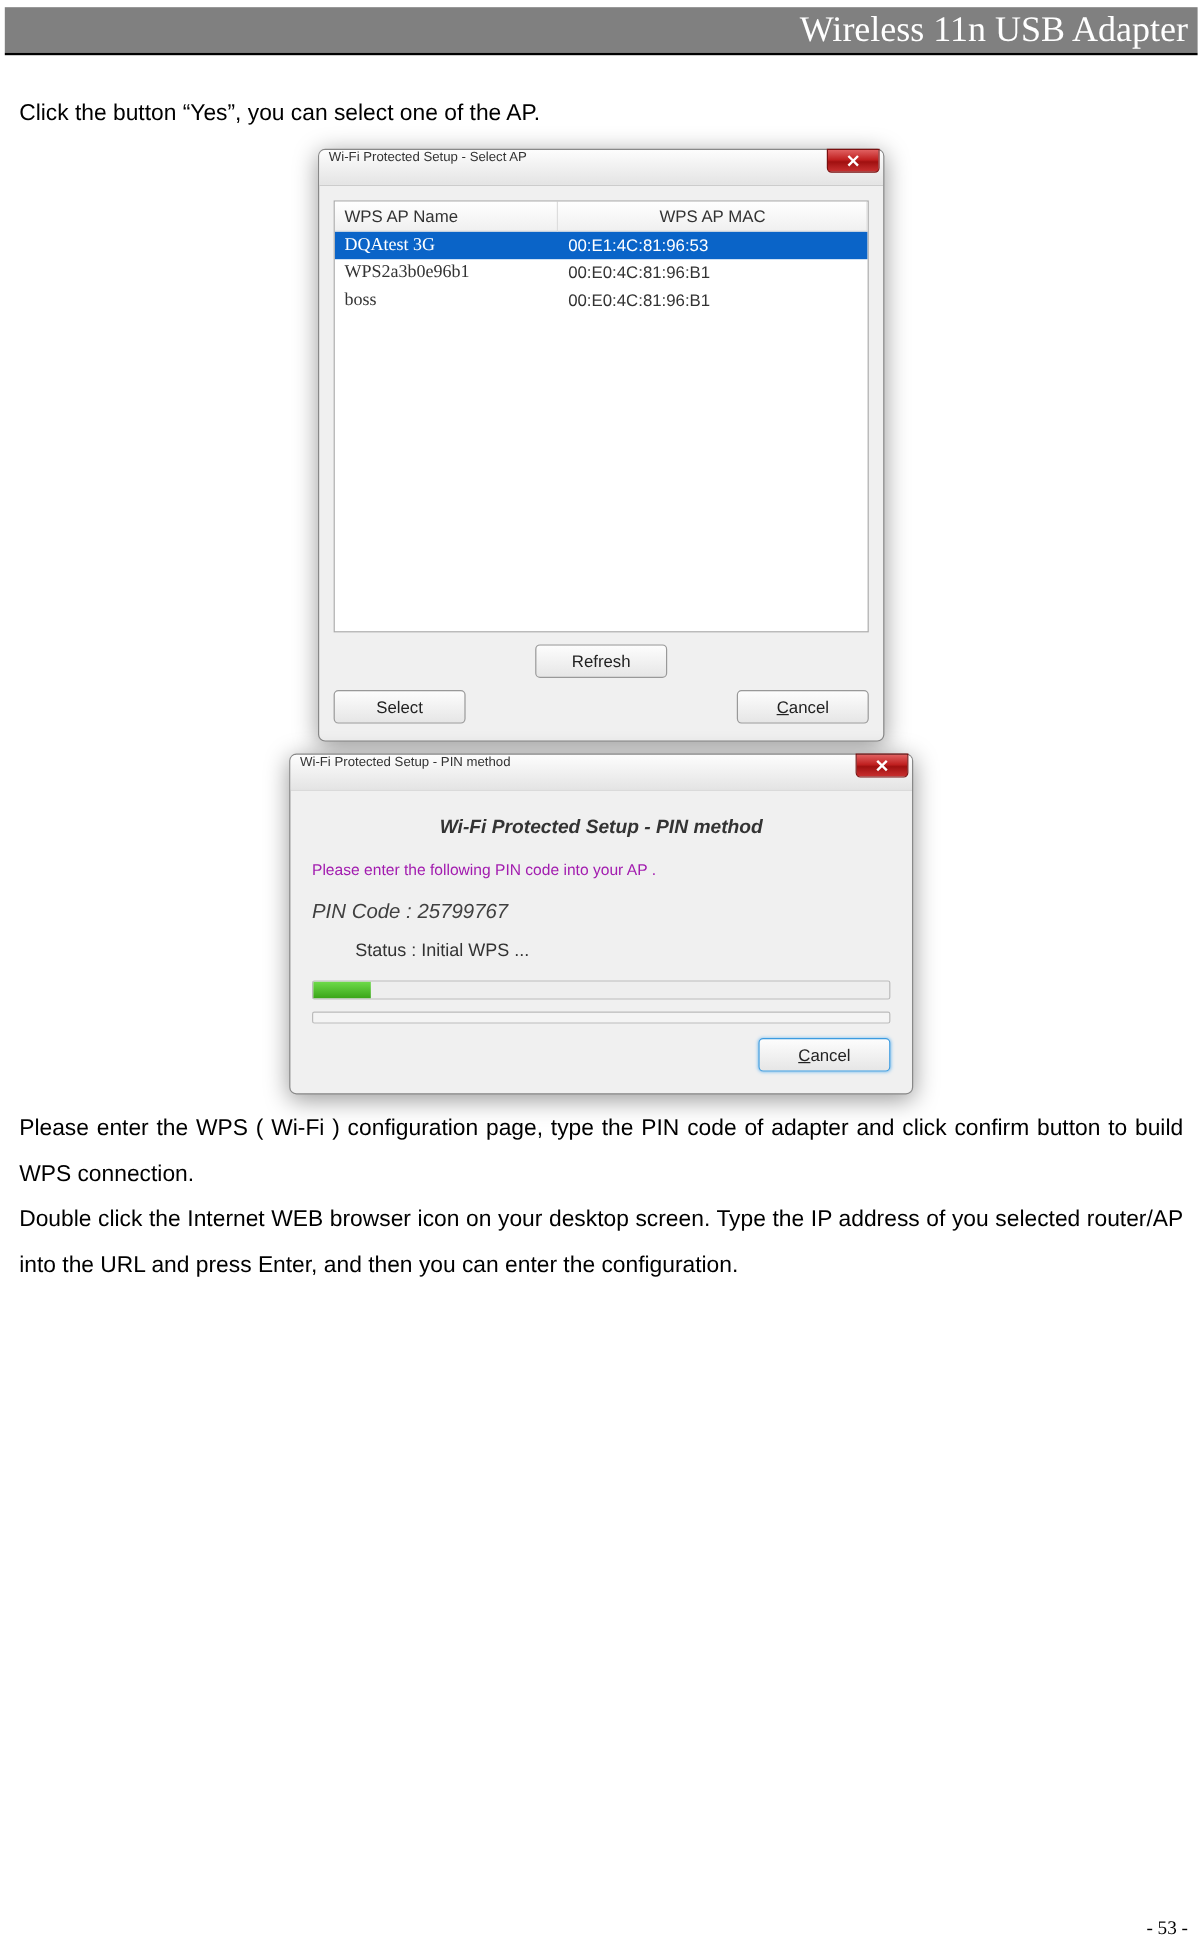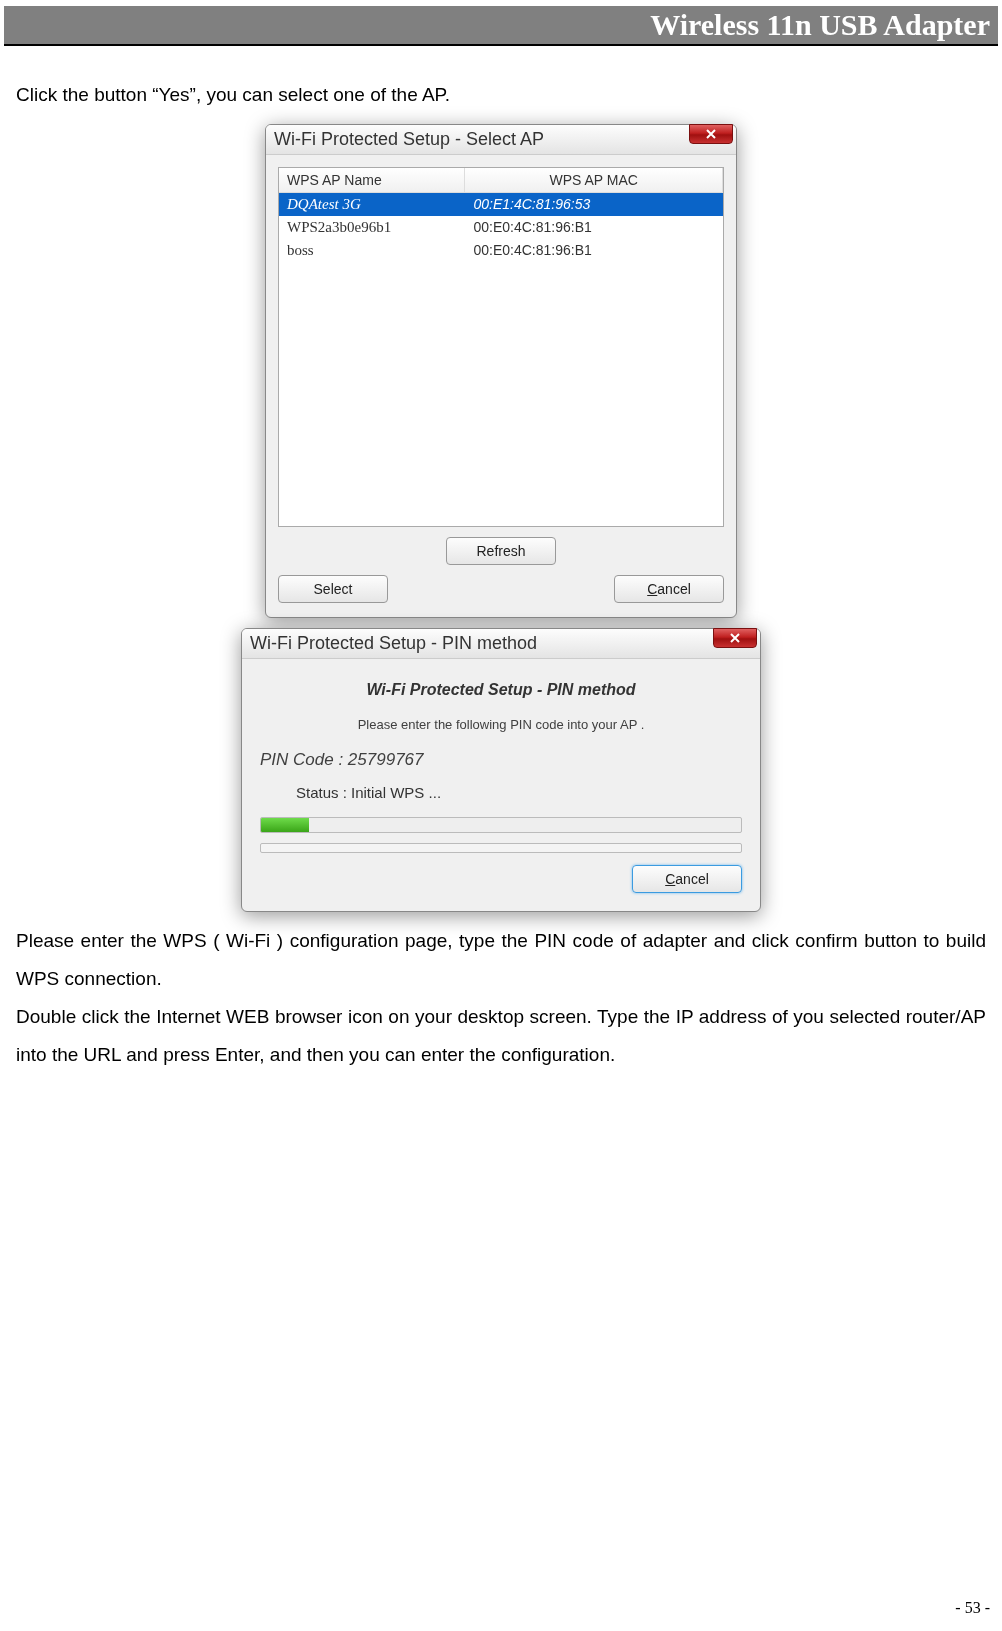--- a/index.html
+++ b/index.html
@@ -14,21 +14,21 @@
   .page {
     padding: 0 0 40px 0;
     position: relative;
     min-height: 1631px;
   }
   .header-bar {
     background: #808080;
     color: #fff;
     font-family: "Times New Roman", serif;
     font-size: 30px;
-    font-weight: bold;
+    font-weight: normal;
     text-align: right;
     padding: 2px 8px 2px 0;
     margin: 6px 4px 0 4px;
   }
   .hr {
     height: 2px;
     background: #000;
     margin: 0 4px 30px 4px;
   }
   .body-text {
@@ -53,25 +53,24 @@
     font-size: 14px;
     color: #333;
     position: relative;
   }
   .titlebar {
     height: 30px;
     border-radius: 5px 5px 0 0;
     background: linear-gradient(#fdfdfd, #e4e4e4);
     border-bottom: 1px solid #ccc;
     display: flex;
-    align-items: center;
     padding-left: 8px;
     position: relative;
     color: #333;
-    font-size: 18px;
+    font-size: 11px;
   }
   .close-btn {
     position: absolute;
     right: 3px;
     top: -1px;
     width: 44px;
     height: 20px;
     background: linear-gradient(#e06060, #c02020 45%, #a01010 55%, #c83030);
     border: 1px solid #7a1010;
     border-radius: 0 0 4px 4px;
@@ -108,21 +107,20 @@
   .col-mac  { width: 58%; }
   .list-body .list-row > div {
     padding: 3px 8px;
     font-size: 15px;
     font-family: "Times New Roman", serif;
   }
   .list-body .list-row .col-mac { font-family: Arial, sans-serif; font-size:14px; }
   .list-row.selected {
     background: #0a64c8;
     color: #fff;
-    font-style: italic;
   }
   .btn {
     display: inline-flex;
     align-items: center;
     justify-content: center;
     min-width: 110px;
     height: 28px;
     background: linear-gradient(#fdfdfd,#e6e6e6);
     border: 1px solid #999;
     border-radius: 4px;
@@ -136,24 +134,24 @@
   .dlg2 { width: 520px; }
   .dlg2 .content { padding: 18px; }
   .sub-title {
     font-style: italic;
     font-weight: bold;
     text-align: center;
     font-size: 16px;
     margin: 4px 0 18px 0;
   }
   .instr {
-    text-align: center;
+    text-align: left;
     font-size: 13px;
     margin-bottom: 18px;
-    color: #404040;
+    color: #a21caf;
   }
   .pin {
     color: #404040;
     font-weight: normal;
     font-style: italic;
     text-align: left;
     font-size: 17px;
     margin-bottom: 14px;
   }
   .status {

